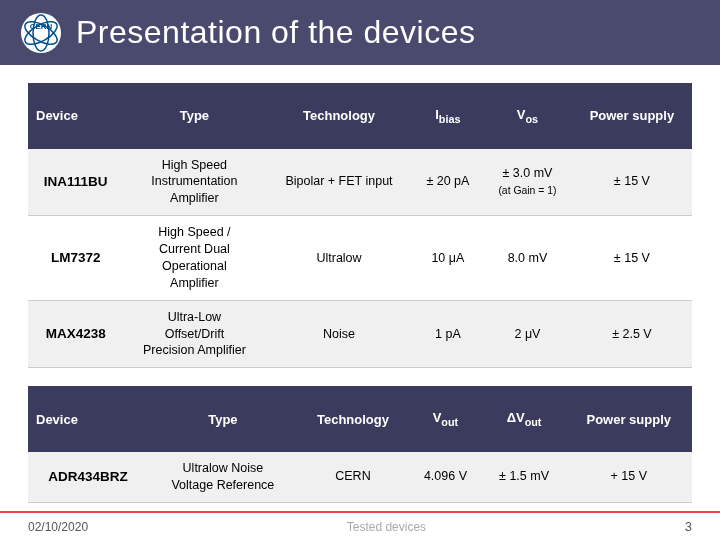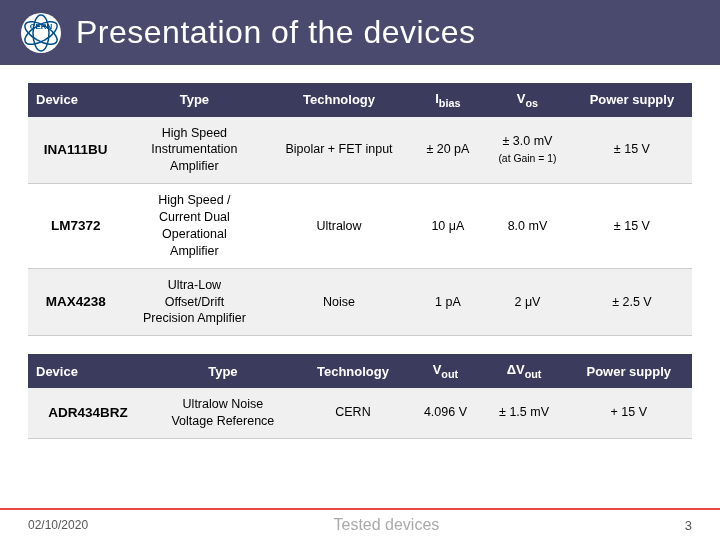--- a/index.html
+++ b/index.html
@@ -49,21 +49,21 @@
       font-size: 12.5px;
       margin-bottom: 18px;
     }
 
     thead tr {
       background: #3b3b5e;
       color: #fff;
     }
 
     thead th {
-      padding: 8px 8px;
+      padding: 24px 8px;
       text-align: center;
       font-weight: 600;
       font-size: 13px;
     }
 
     thead th:first-child {
       text-align: left;
     }
 
     tbody tr {
@@ -101,21 +101,21 @@
       display: flex;
       justify-content: space-between;
       align-items: center;
       padding: 6px 28px;
       font-size: 12px;
       color: #555;
     }
 
     .footer-center {
       color: #aaa;
-      font-size: 16px;
+      font-size: 12px;
     }
 
     .footer-right {
       font-size: 13px;
       color: #555;
     }
   </style>
 </head>
 <body>
 

